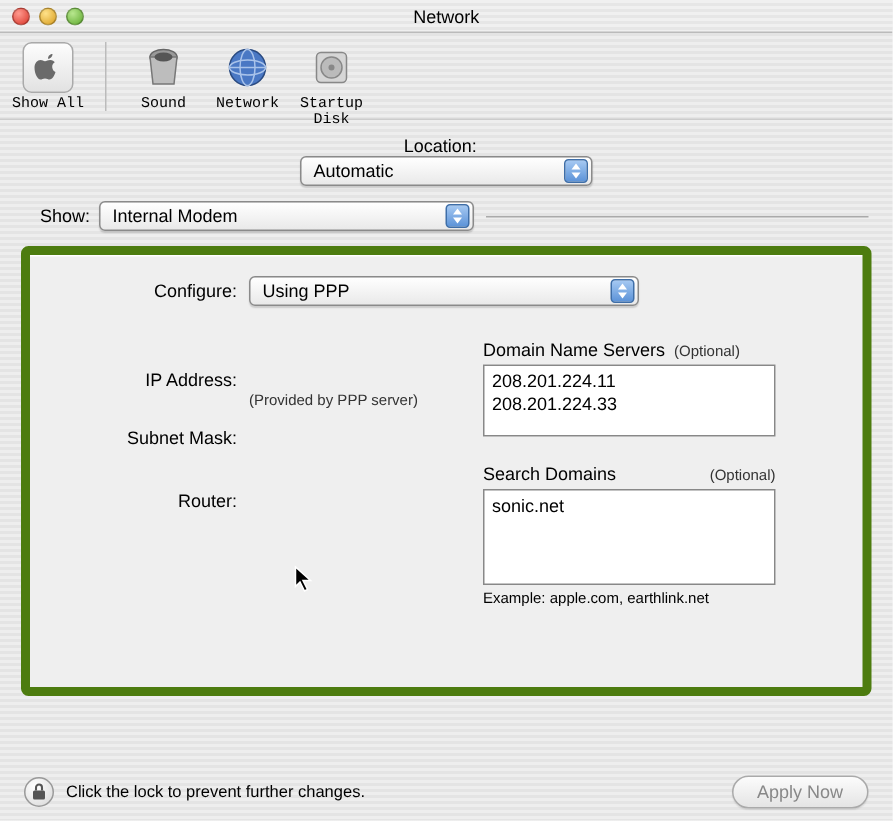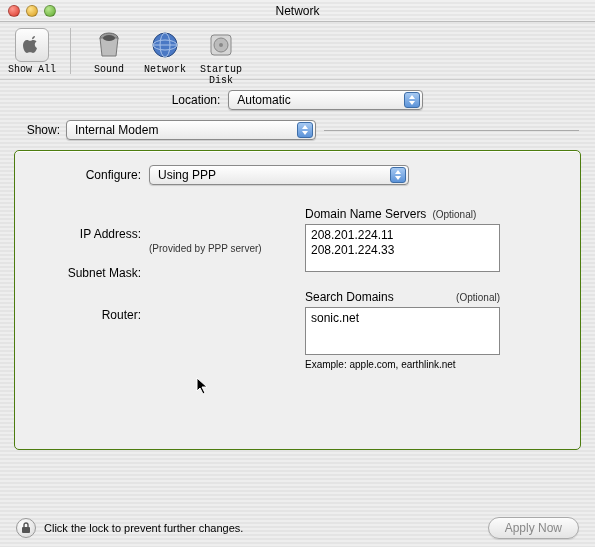--- a/index.html
+++ b/index.html
@@ -101,24 +101,24 @@
 }
 .tab:first-child { border-radius:5px 0 0 0; margin-left:0; }
 .tab:last-child { border-radius:0 5px 0 0; }
 .tab.active {
   background: linear-gradient(#d7e7fb,#a7c7ef);
   border-color:#5a7fb0;
   z-index:2;
 }
 
 .panel {
-  border:1px solid #4d7c0f;
+  border:6px solid #4d7c0f;
   background: #efefef;
   border-radius:5px;
-  padding: 14px 16px 20px 4px;
+  padding: 14px 16px 20px 16px;
   min-height: 300px;
   box-shadow: inset 0 1px 0 #fff;
 }
 
 .cfg-row { display:flex; align-items:center; margin-bottom:22px; }
 .cfg-lbl { width:130px; text-align:right; padding-right:8px; font-size:12px; }
 
 .cols { display:flex; }
 .left-col { width:280px; }
 .left-row { display:flex; align-items:flex-start; margin-bottom:4px; }
@@ -129,21 +129,21 @@
 .rc-header { display:flex; align-items:baseline; gap:6px; margin-bottom:3px; }
 .rc-title { font-size:12px; }
 .rc-opt { font-size:10px; color:#333; }
 .textarea {
   width: 195px; height: 48px;
   background:#fff; border:1px solid #888;
   padding:3px 5px; font-size:12px; line-height:15px;
   white-space:pre;
   overflow:hidden;
 }
-.textarea.tall { height:48px; }
+.textarea.tall { height:64px; }
 .example { font-size:10px; margin-top:4px; }
 
 .footer {
   position:absolute; left:0; right:0; bottom:8px;
   display:flex; align-items:center;
   padding: 0 16px;
 }
 .lock-badge {
   width:20px; height:20px; border-radius:50%;
   background: radial-gradient(circle at 35% 30%, #fff, #d7d7d7);
@@ -218,21 +218,21 @@
           <circle cx="15" cy="15" r="7" fill="#bbb" stroke="#888"></circle>
           <circle cx="15" cy="15" r="2" fill="#888"></circle>
         </svg>
     </div>
     <div class="tb-label">Startup Disk</div>
   </div>
 </div>
 
 <div class="body">
 
-  <div class="row" style="justify-content:center;">
+  <div class="row" style="justify-content:flex-end;flex-direction:column;">
     <div class="lbl" style="margin-right:8px;">Location:</div>
     <div class="select" style="width:195px;">
       <span>Automatic</span>
       <div class="arrows"></div>
     </div>
   </div>
 
   <div class="row">
     <div class="lbl" style="width:46px;">Show:</div>
     <div class="select" style="width:250px; margin-left:6px;">

